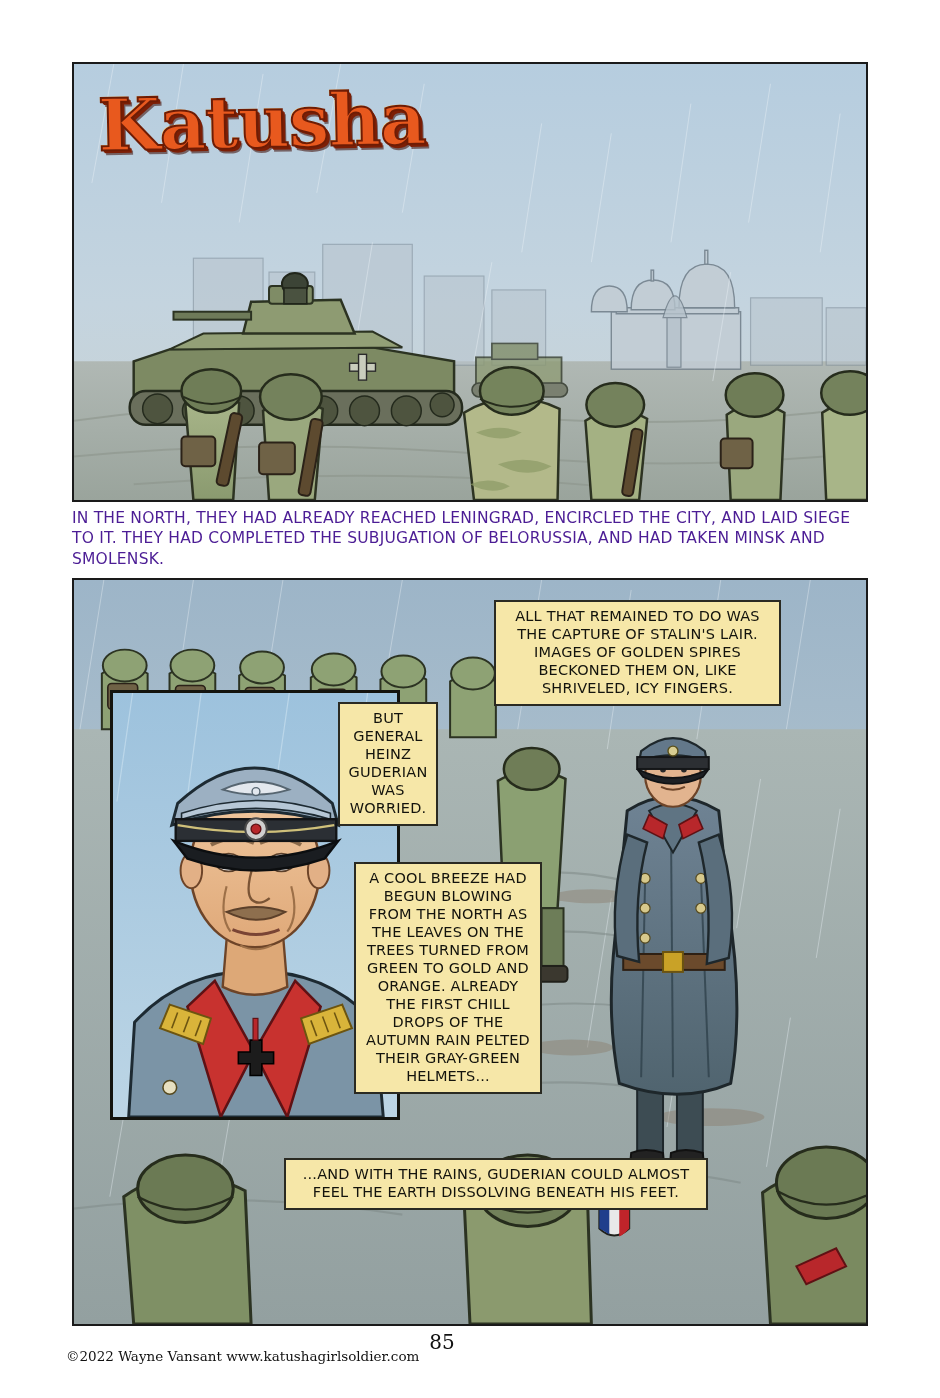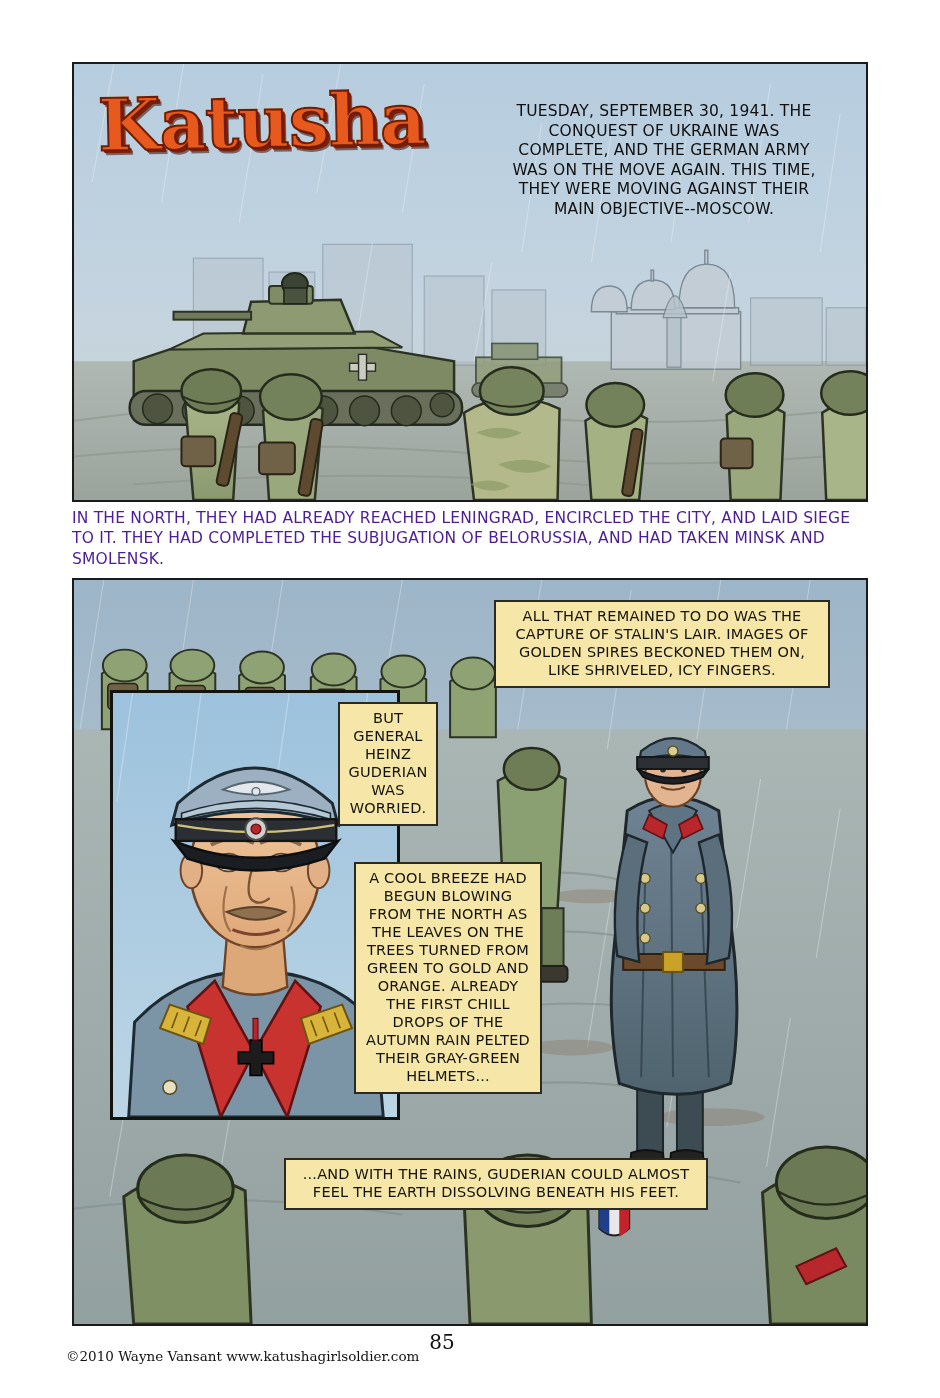--- a/index.html
+++ b/index.html
@@ -96,21 +96,21 @@
   #cap-opening {
     left: 420px; top: 32px;
     width: 340px;
     background: transparent;
     border: none;
     font-size: 15.5px;
     line-height: 1.26;
     text-align: center;
     color: #101010;
   }
-  #cap-stalins-lair { left: 420px; top: 20px; width: 336px; }
+  #cap-stalins-lair { left: 420px; top: 20px; width: 287px; }
   #cap-guderian-worried { left: 264px; top: 122px; width: 100px; }
   #cap-cool-breeze { left: 280px; top: 282px; width: 188px; }
   #cap-rains { left: 210px; top: 578px; width: 424px; }
 
   
   #panel-inset {
     position: absolute;
     left: 36px; top: 110px;
     width: 290px; height: 430px;
     border: 3px solid #14140f;
@@ -298,21 +298,20 @@
 
         <g fill="#8d9a72" stroke="#333a27" stroke-width="1.5" opacity="0.85">
           <path d="M824 360 l2 -46 q12 -8 24 0 l2 46 z"></path>
           <ellipse cx="838" cy="310" rx="13" ry="10"></ellipse>
         </g>
       </svg>
     </div>
 
     <div id="title-logo">Katusha</div>
 
-    <div class="cap" id="cap-opening">TUESDAY, SEPTEMBER 30, 1941. THE CONQUEST OF UKRAINE WAS COMPLETE, AND THE GERMAN ARMY WAS ON THE MOVE AGAIN. THIS TIME, THEY WERE MOVING AGAINST THEIR MAIN OBJECTIVE--MOSCOW.</div>
   </div>
 
   <div id="caption-between">IN THE NORTH, THEY HAD ALREADY REACHED LENINGRAD, ENCIRCLED THE CITY, AND LAID SIEGE TO IT. THEY HAD COMPLETED THE SUBJUGATION OF BELORUSSIA, AND HAD TAKEN MINSK AND SMOLENSK.</div>
 
   <div class="panel" id="panel-2">
     <div class="art">
       <svg viewBox="0 0 796 748" preserveAspectRatio="none">
         <defs>
           <linearGradient id="sky2" x1="0" y1="0" x2="0" y2="1">
             <stop offset="0%" stop-color="#9db5c8"></stop>
@@ -559,15 +558,15 @@
       </div>
     </div>
 
     <div class="cap" id="cap-stalins-lair">ALL THAT REMAINED TO DO WAS THE CAPTURE OF STALIN'S LAIR. IMAGES OF GOLDEN SPIRES BECKONED THEM ON, LIKE SHRIVELED, ICY FINGERS.</div>
     <div class="cap" id="cap-guderian-worried">BUT GENERAL HEINZ GUDERIAN WAS WORRIED.</div>
     <div class="cap" id="cap-cool-breeze">A COOL BREEZE HAD BEGUN BLOWING FROM THE NORTH AS THE LEAVES ON THE TREES TURNED FROM GREEN TO GOLD AND ORANGE. ALREADY THE FIRST CHILL DROPS OF THE AUTUMN RAIN PELTED THEIR GRAY-GREEN HELMETS...</div>
     <div class="cap" id="cap-rains">...AND WITH THE RAINS, GUDERIAN COULD ALMOST FEEL THE EARTH DISSOLVING BENEATH HIS FEET.</div>
   </div>
 
   <div id="page-number">85</div>
-  <div id="credit">©2010 Wayne Vansant www.katushagirlsoldier.com</div>
+  <div id="credit">©2022 Wayne Vansant www.katushagirlsoldier.com</div>
 
 </div>
 
 </body></html>

